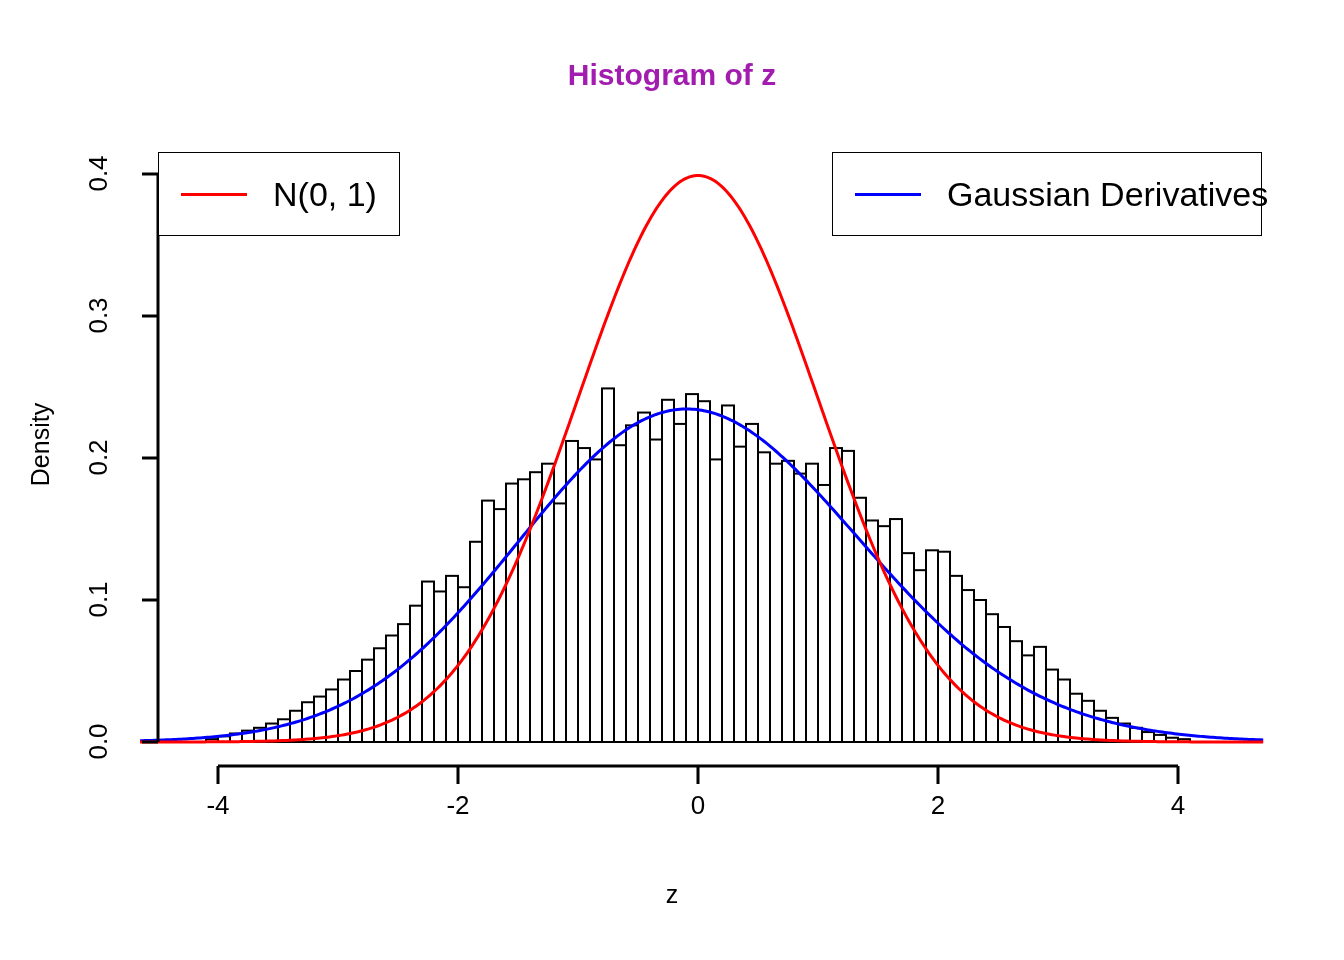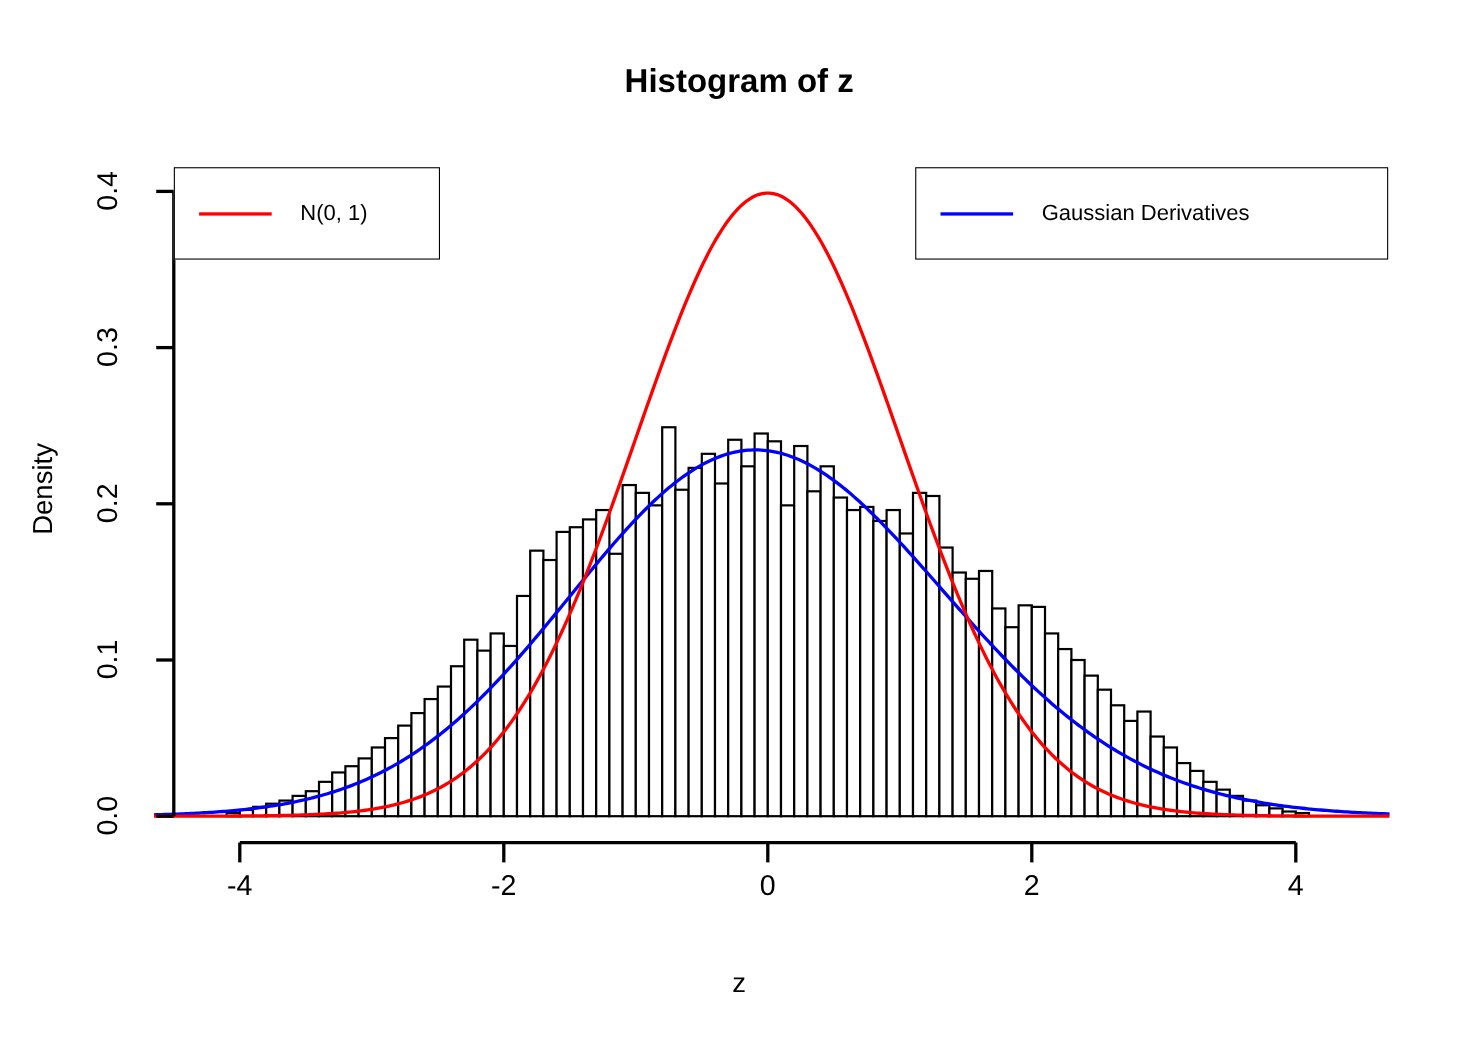--- a/index.html
+++ b/index.html
@@ -21,21 +21,21 @@
     height: 960px;
   }
   .plot-title {
     position: absolute;
     left: 0;
     top: 58px;
     width: 1344px;
     text-align: center;
     font-size: 30px;
     font-weight: bold;
-    color: #000000;
+    color: #a21caf;
     letter-spacing: 0px;
   }
   .axis-label-x {
     position: absolute;
     left: 0;
     top: 880px;
     width: 1344px;
     text-align: center;
     font-size: 25px;
     color: #000000;
@@ -86,21 +86,21 @@
     height: 100%;
   }
   .legend-swatch {
     width: 66px;
     height: 3px;
     margin-left: 22px;
     margin-right: 26px;
     flex: 0 0 auto;
   }
   .legend-text {
-    font-size: 20px;
+    font-size: 34px;
     color: #000000;
     white-space: nowrap;
   }
   #legend-left {
     left: 158px;
     top: 152px;
     width: 242px;
     height: 84px;
   }
   #legend-right {

